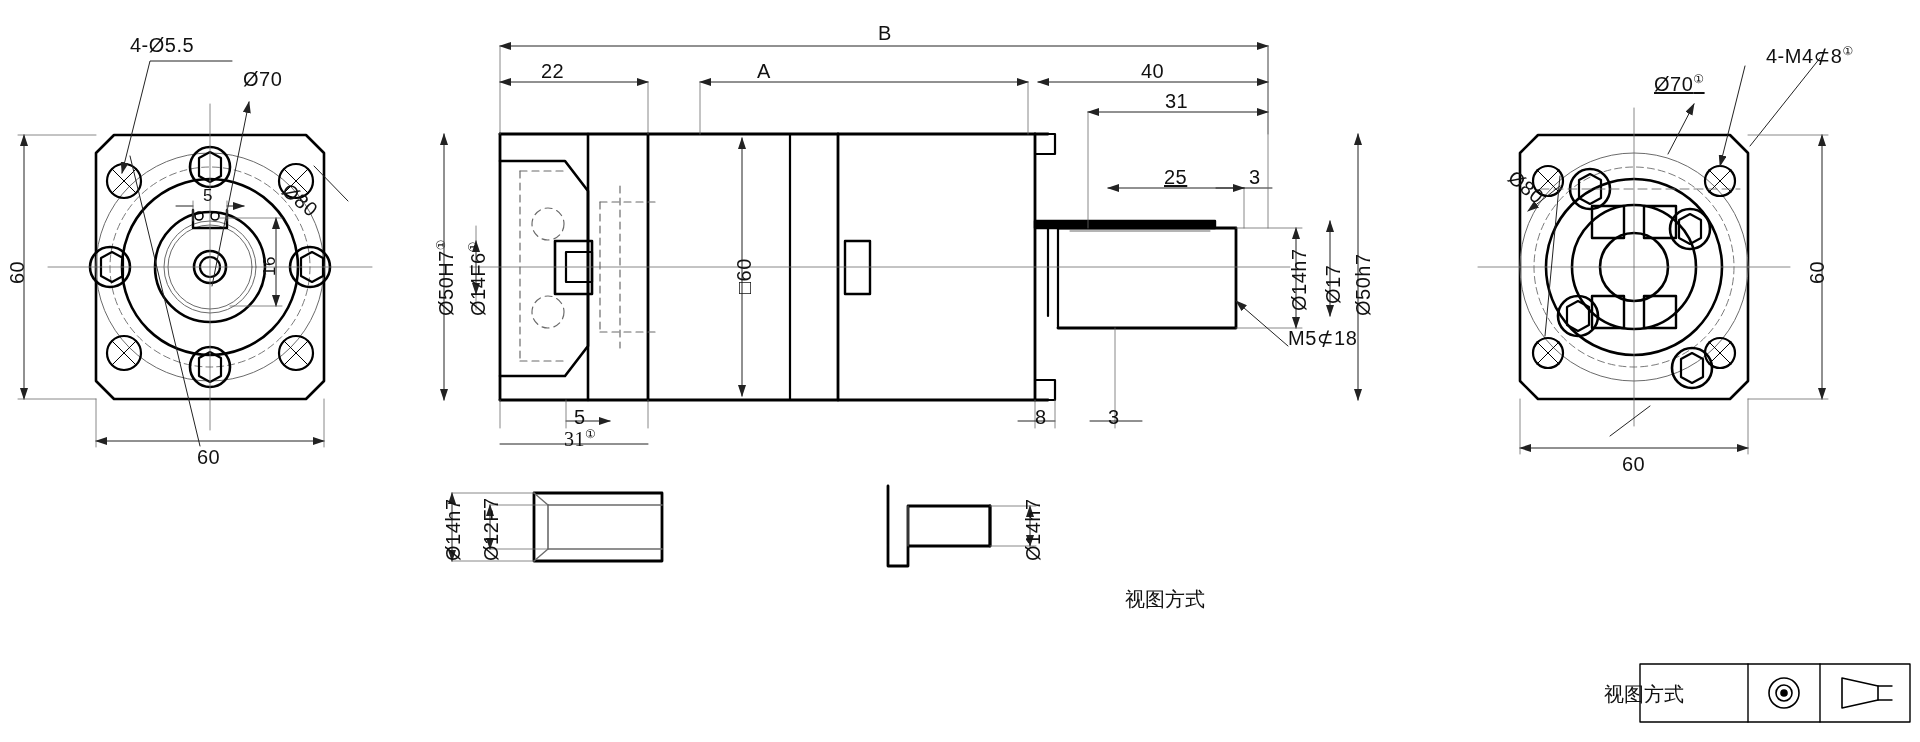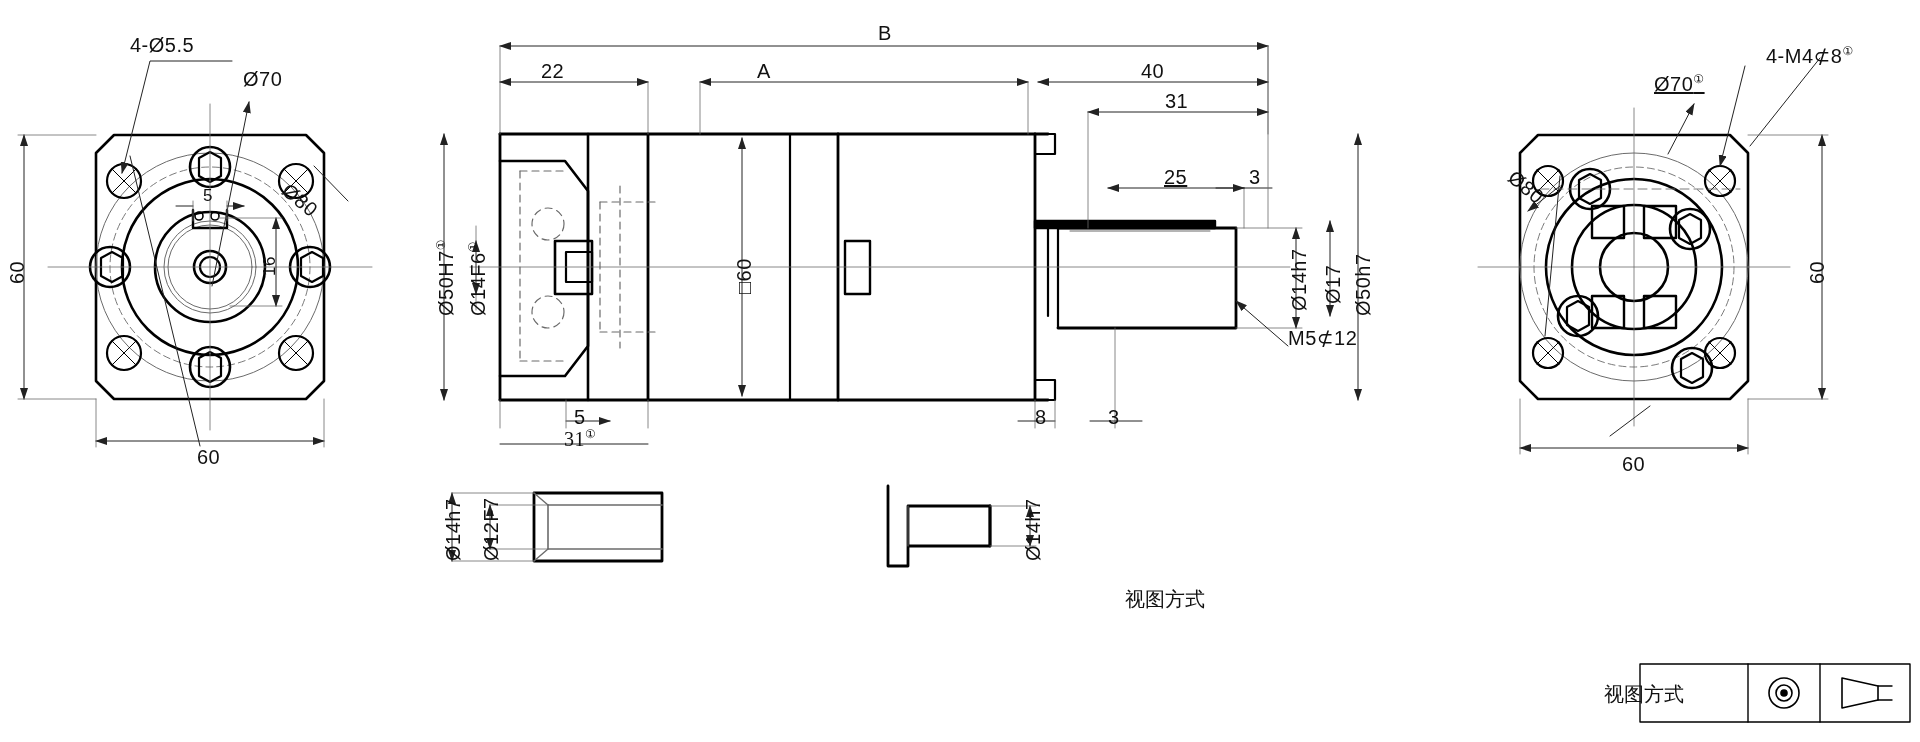--- a/index.html
+++ b/index.html
@@ -305,21 +305,21 @@
 
 <div class="txt dim" style="left:1288px;top:295px;transform:rotate(-90deg);transform-origin:left top;">
   <span>Ø14h7</span>
 </div>
 <div class="txt dim" style="left:1322px;top:288px;transform:rotate(-90deg);transform-origin:left top;">
   <span>Ø17</span>
 </div>
 <div class="txt dim" style="left:1352px;top:300px;transform:rotate(-90deg);transform-origin:left top;">
   <span>Ø50h7</span>
 </div>
-<div class="txt dim" style="left:1288px;top:310px;">M5⊄12</div>
+<div class="txt dim" style="left:1288px;top:310px;">M5⊄18</div>
 
 <div class="txt dim" style="left:574px;top:390px;">5</div>
 <div class="txt dim" style="left:564px;top:411px;font-family:Liberation Serif, serif;">
   <span>31</span><span class="sup">①</span>
 </div>
 <div class="txt dim" style="left:1035px;top:390px;">8</div>
 <div class="txt dim" style="left:1108px;top:390px;">3</div>
 
 <div class="txt dim" style="left:1766px;top:28px;text-align:right;">
   <span>4-M4⊄8</span><span class="sup">①</span>

